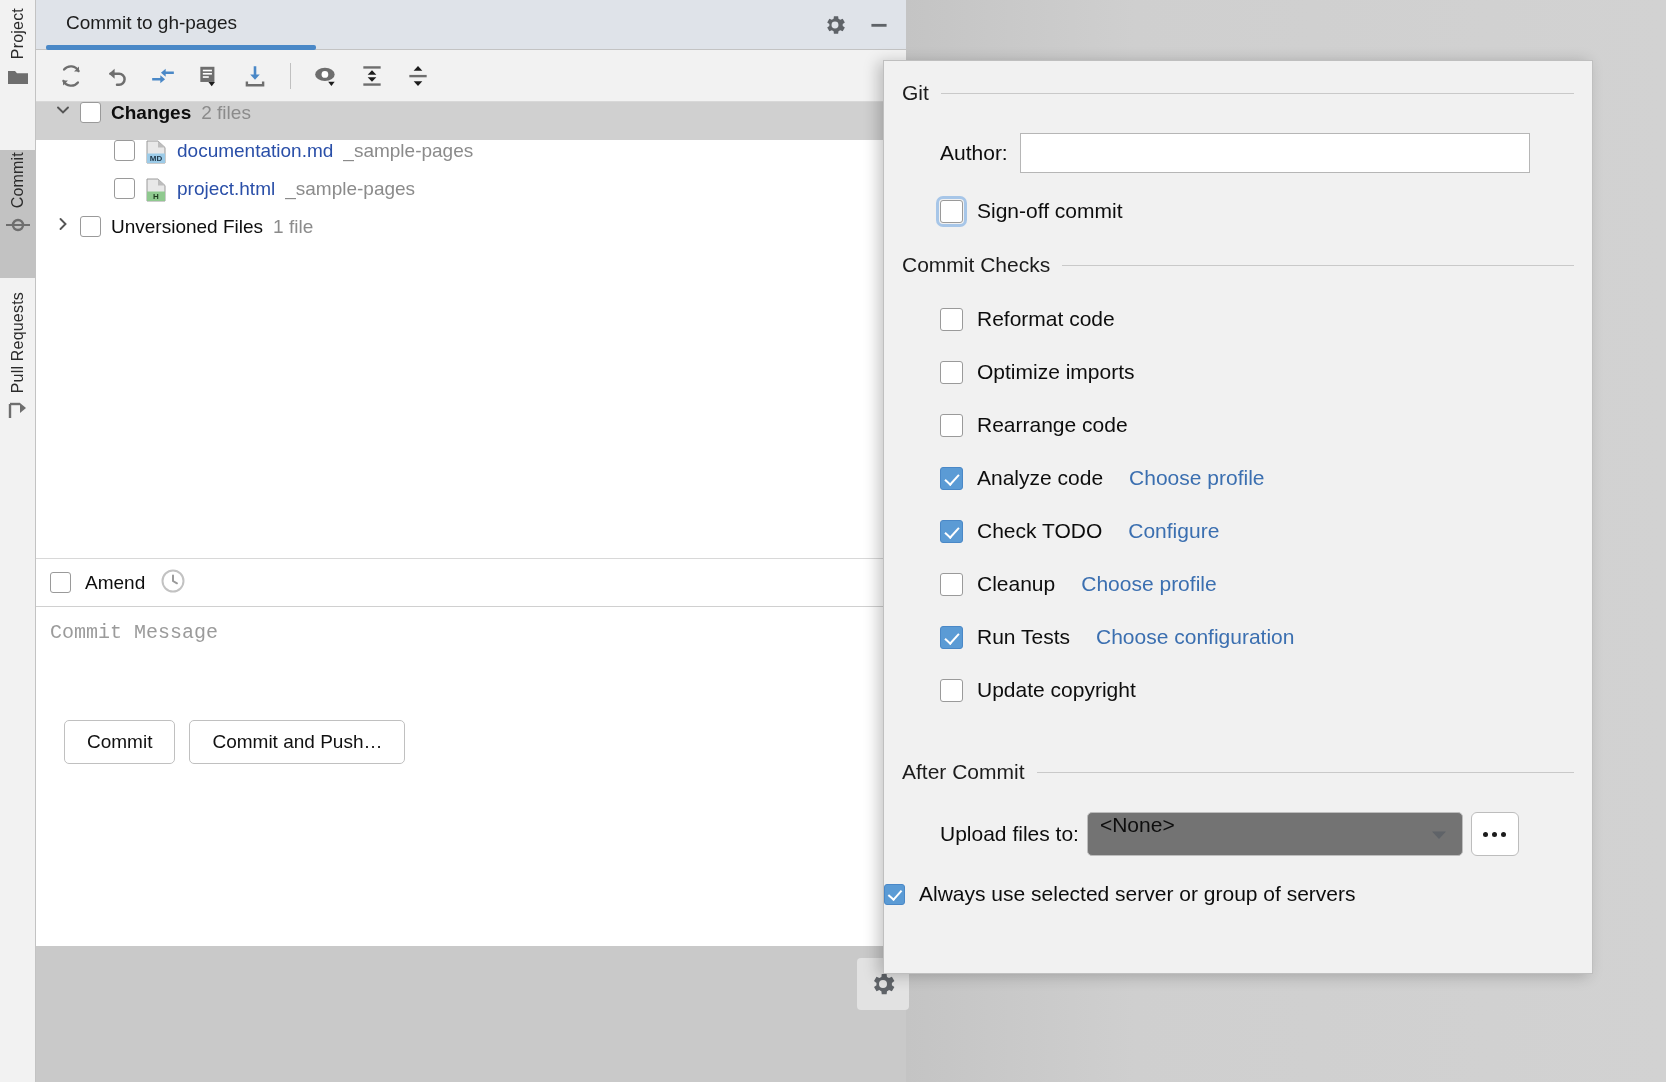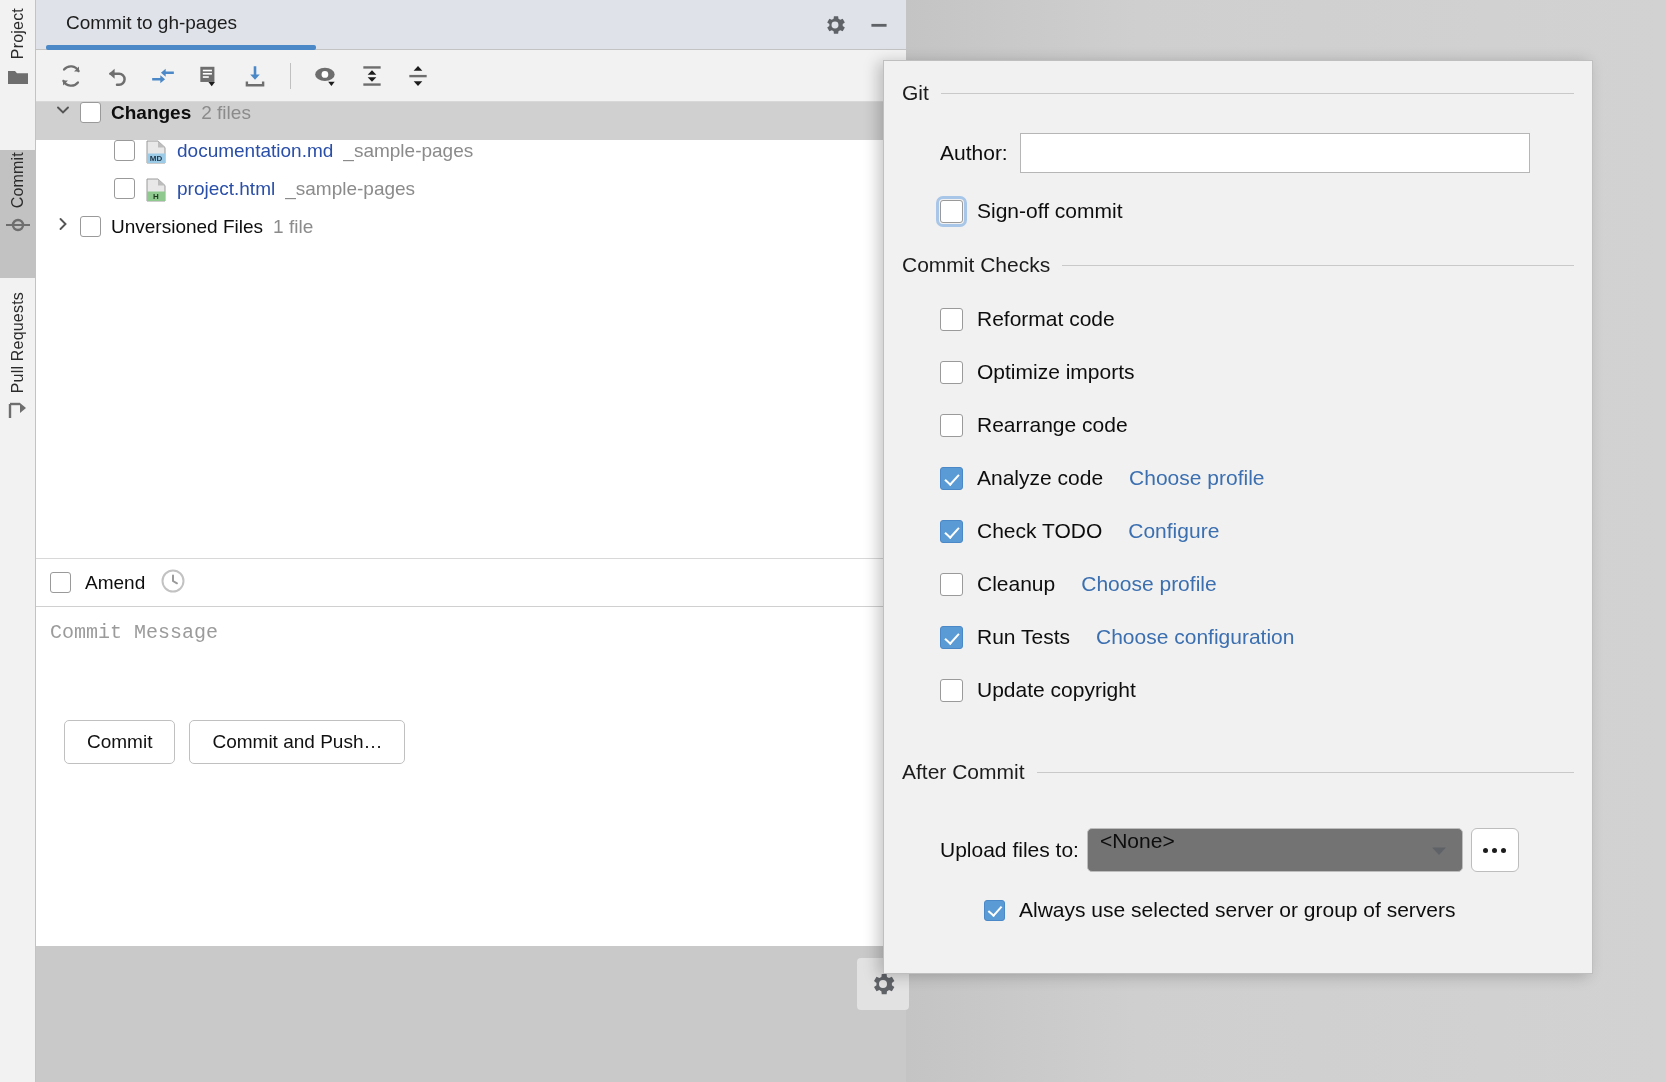--- a/index.html
+++ b/index.html
@@ -292,21 +292,20 @@
     background: #fff;
     border: 1px solid #bdbdbd;
     border-radius: 6px;
     display: flex; align-items: center; justify-content: center;
     gap: 4px;
   }
   .dot { width: 5px; height: 5px; border-radius: 50%; background: #1c1c1c; }
 
   .srv-row {
     display: flex; align-items: center;
-    padding-left: 100px;
     font-size: 21px; color: #0d0d0d;
   }
 </style>
 </head>
 <body>
 
 <div id="root">
 
   <div class="ide-bg"></div>
 
@@ -579,21 +578,21 @@
     <div class="row" style="margin-top:29px;">
       <span class="cb"></span>
       <span class="row-label">Update copyright</span>
     </div>
 
     <div class="section" style="margin-top:58px;">
       <span class="section-title">After Commit</span>
       <span class="section-line"></span>
     </div>
 
-    <div class="upload-row" style="margin-top:44px;gap:8px;">
+    <div class="upload-row" style="margin-top:28px;gap:8px;">
       <span class="upload-label">Upload files to:</span>
       <div class="combo">
         <span>&lt;None&gt;</span>
         <span class="arrow">
           <svg width="18" height="12" viewBox="0 0 18 12">
               <path d="M2 2.5h14L9 10z" fill="#5f6368"></path>
             </svg>
         </span>
       </div>
       <div class="dots-btn">

